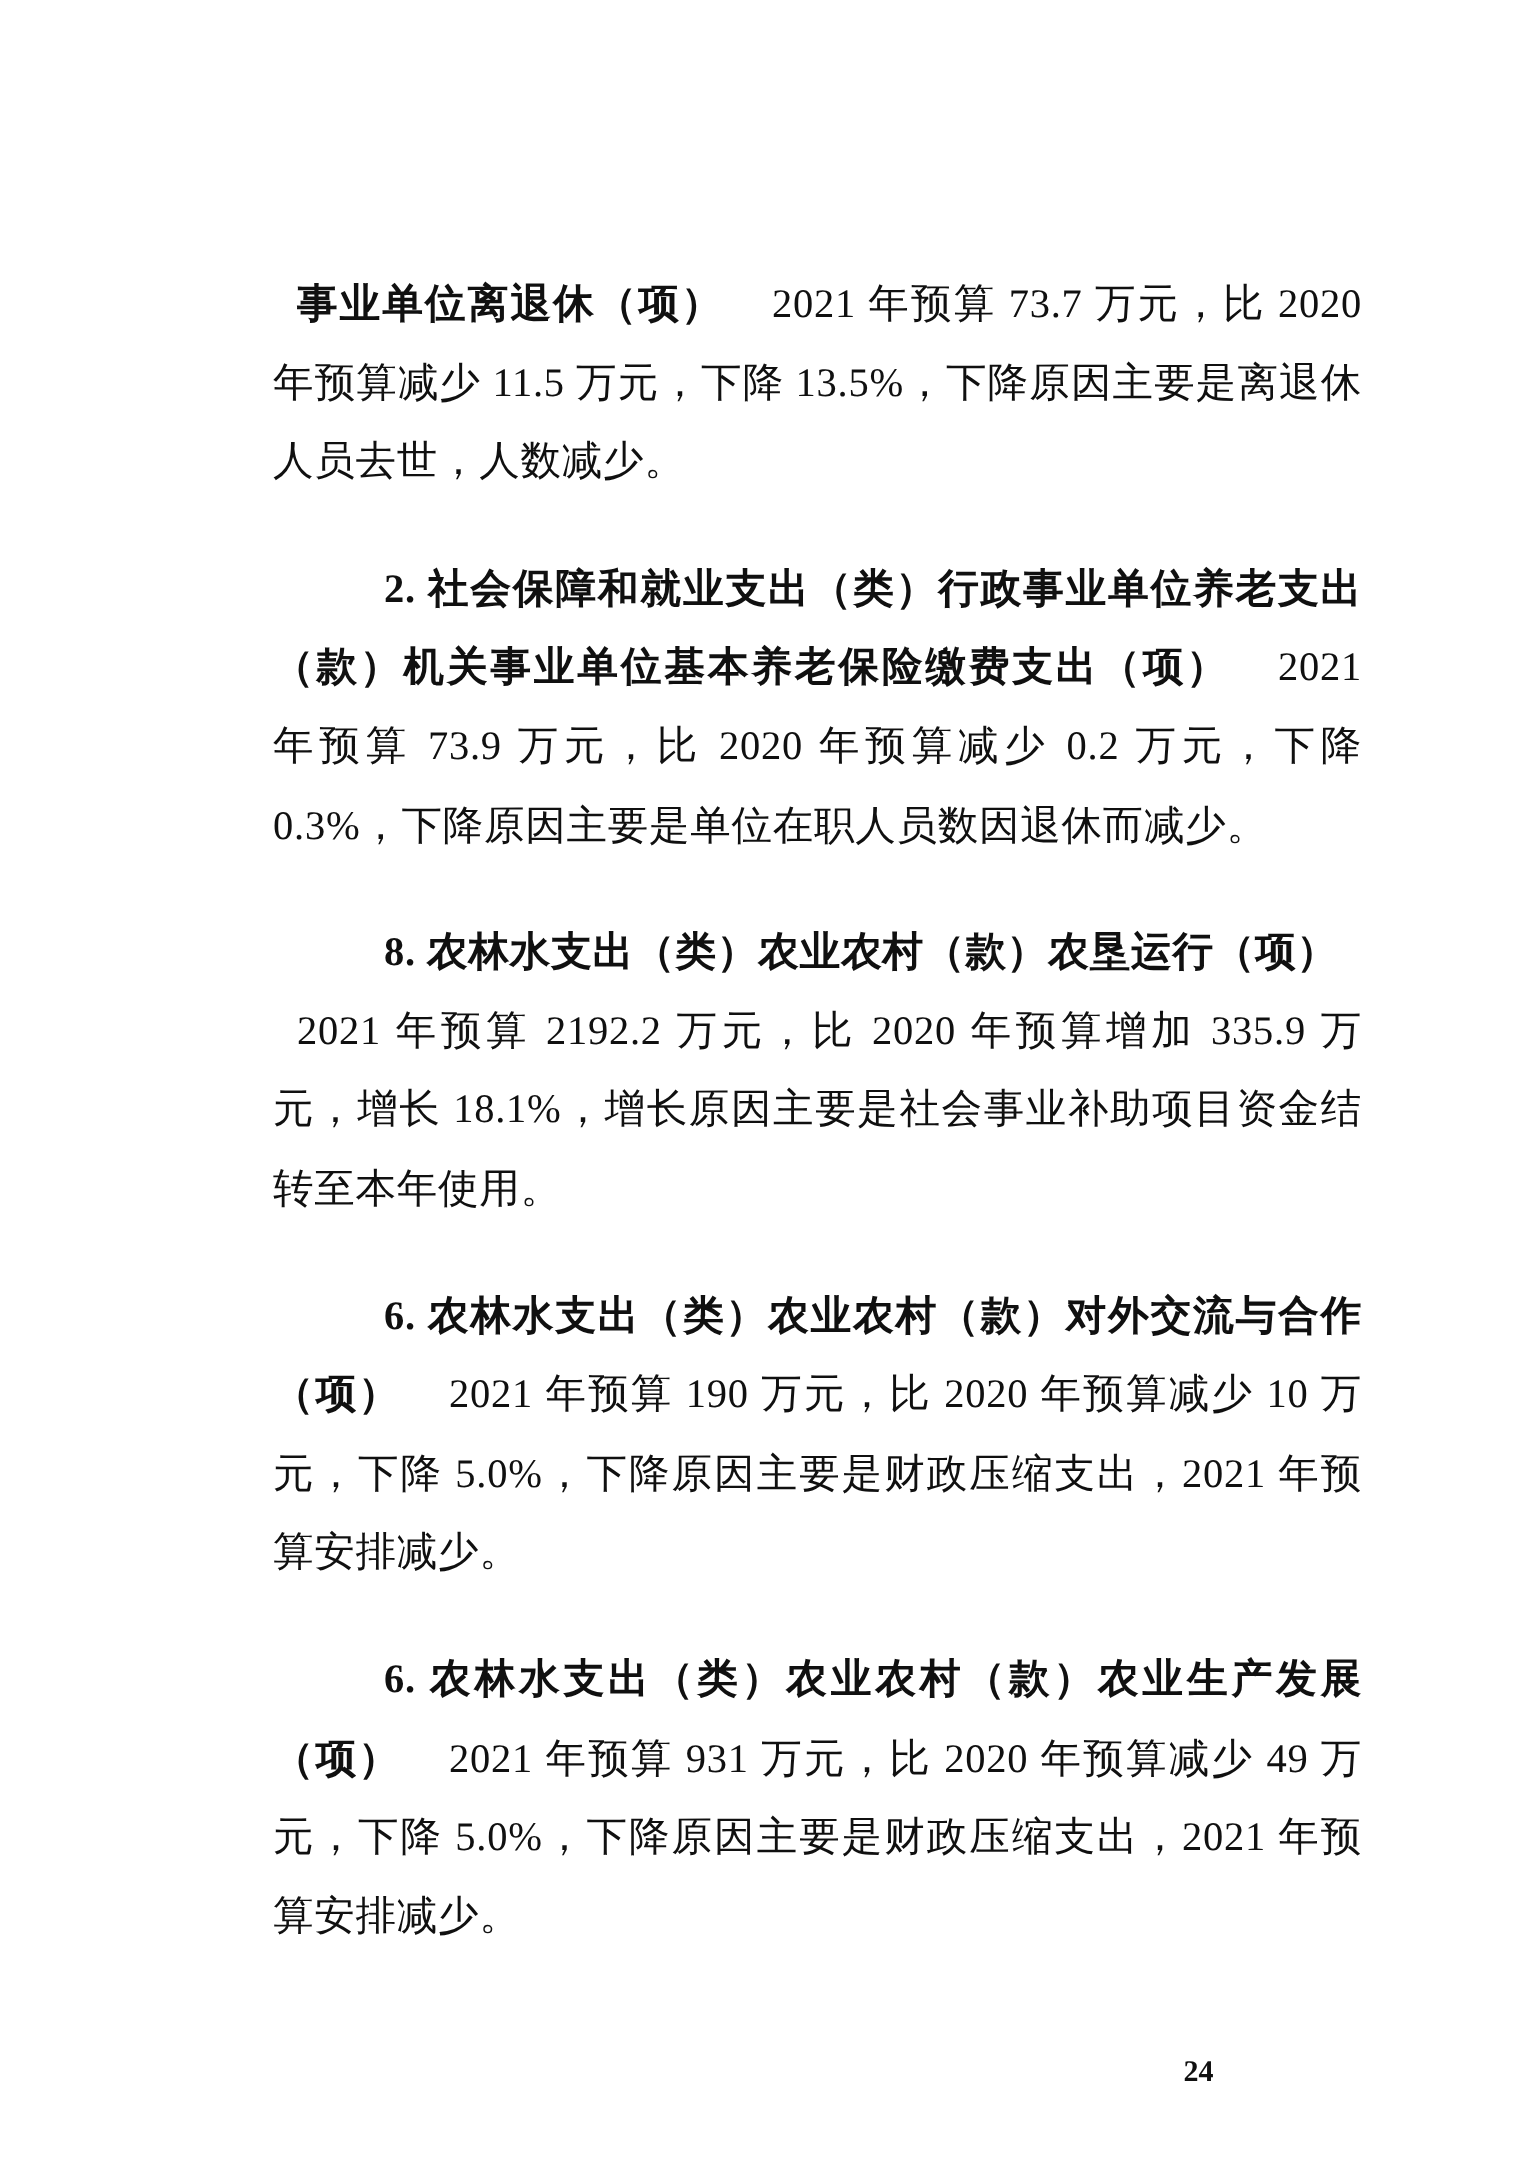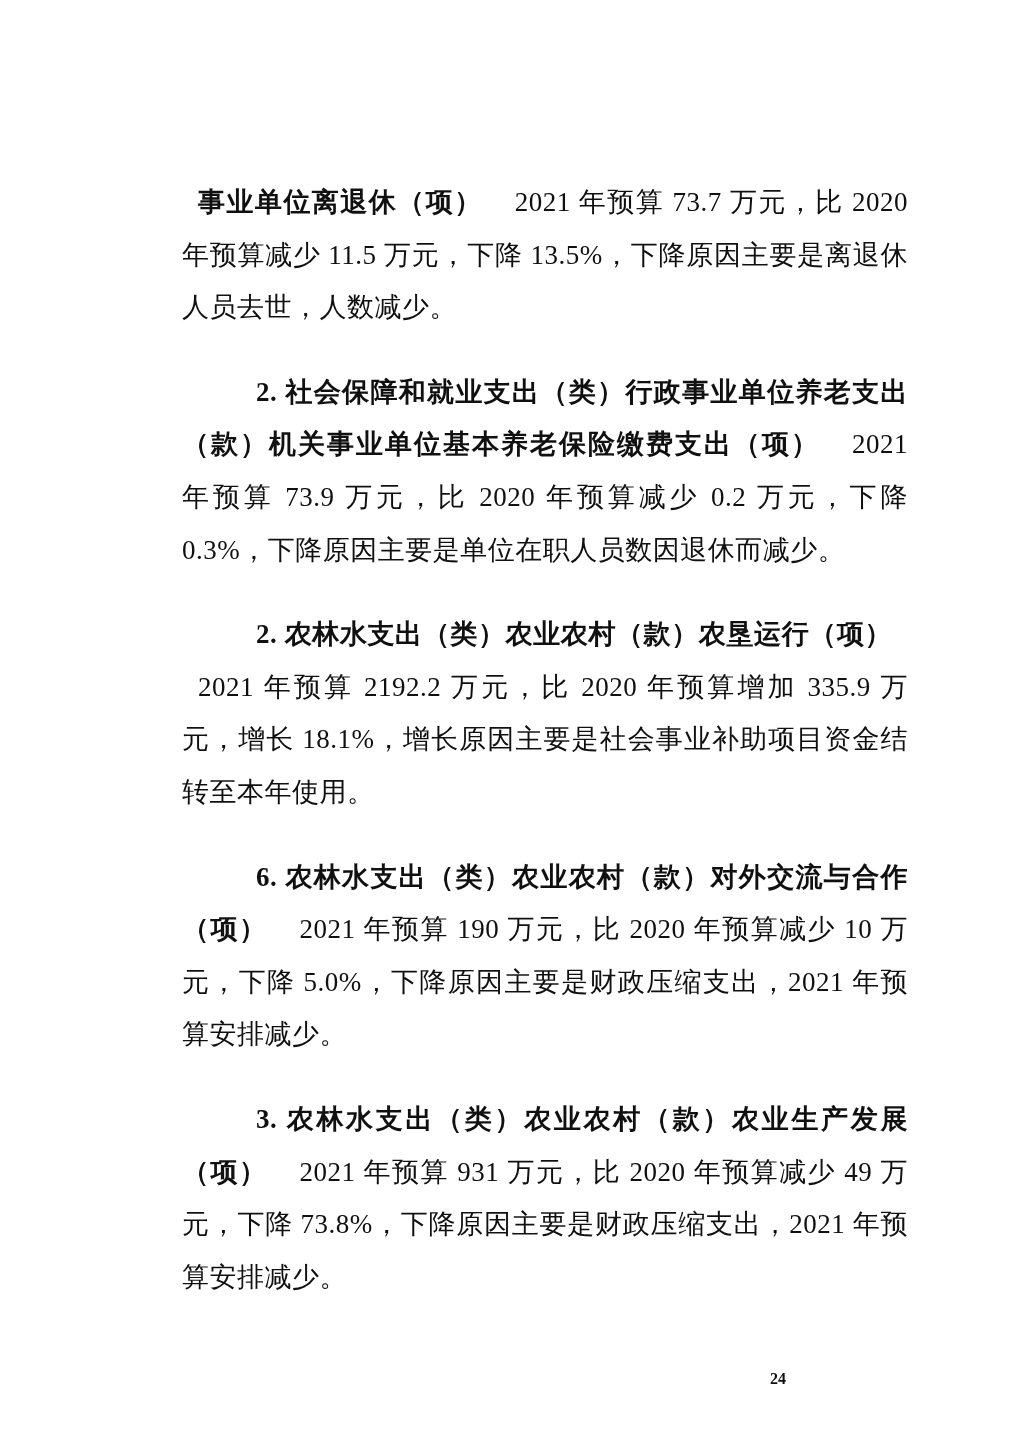--- a/index.html
+++ b/index.html
@@ -32,44 +32,44 @@
     text-indent: 2.15em;
   }
   .para-head {
     font-weight: bold;
   }
   .para-body {
     font-weight: normal;
   }
   .page-number {
     position: absolute;
-    left: 722px;
+    left: 741px;
     top: 1322px;
-    font-size: 16px;
+    font-size: 20px;
     font-weight: bold;
     color: #101010;
   }
 </style>
 </head>
 <body>
 
 <div class="page">
 
   <div class="content">
 
     <p><span class="para-head">事业单位离退休（项）</span><span class="para-body">2021 年预算 73.7 万元，比 2020 年预算减少 11.5 万元，下降 13.5%，下降原因主要是离退休人员去世，人数减少。</span></p>
 
     <p class="indent"><span class="para-head">2. 社会保障和就业支出（类）行政事业单位养老支出（款）机关事业单位基本养老保险缴费支出（项）</span><span class="para-body">2021 年预算 73.9 万元，比 2020 年预算减少 0.2 万元，下降 0.3%，下降原因主要是单位在职人员数因退休而减少。</span></p>
 
 
-    <p class="indent"><span class="para-head">2. 农林水支出（类）农业农村（款）农垦运行（项）</span><span class="para-body">2021 年预算 2192.2 万元，比 2020 年预算增加 335.9 万元，增长 18.1%，增长原因主要是社会事业补助项目资金结转至本年使用。</span></p>
+    <p class="indent"><span class="para-head">8. 农林水支出（类）农业农村（款）农垦运行（项）</span><span class="para-body">2021 年预算 2192.2 万元，比 2020 年预算增加 335.9 万元，增长 18.1%，增长原因主要是社会事业补助项目资金结转至本年使用。</span></p>
 
     <p class="indent"><span class="para-head">6. 农林水支出（类）农业农村（款）对外交流与合作（项）</span><span class="para-body">2021 年预算 190 万元，比 2020 年预算减少 10 万元，下降 5.0%，下降原因主要是财政压缩支出，2021 年预算安排减少。</span></p>
 
-    <p class="indent"><span class="para-head">3. 农林水支出（类）农业农村（款）农业生产发展（项）</span><span class="para-body">2021 年预算 931 万元，比 2020 年预算减少 49 万元，下降 73.8%，下降原因主要是财政压缩支出，2021 年预算安排减少。</span></p>
+    <p class="indent"><span class="para-head">6. 农林水支出（类）农业农村（款）农业生产发展（项）</span><span class="para-body">2021 年预算 931 万元，比 2020 年预算减少 49 万元，下降 5.0%，下降原因主要是财政压缩支出，2021 年预算安排减少。</span></p>
 
 
 
   </div>
 
   <div class="page-number">24</div>
 
 </div>
 
 </body></html>

